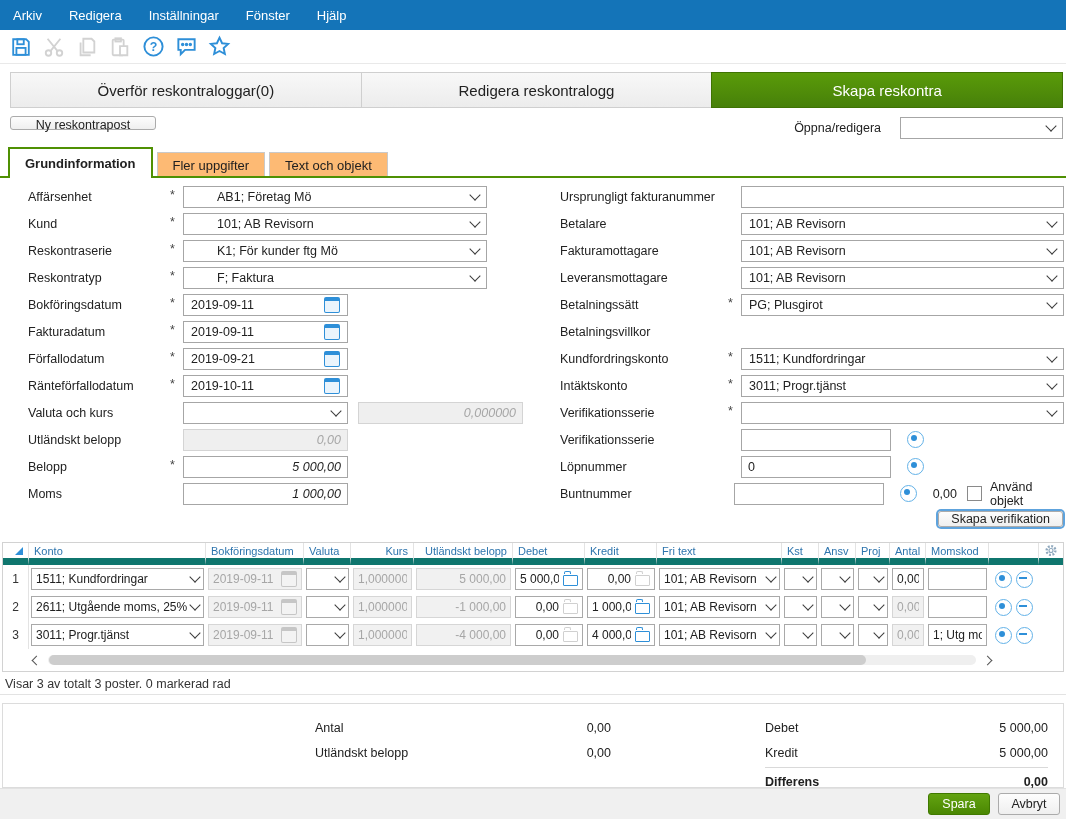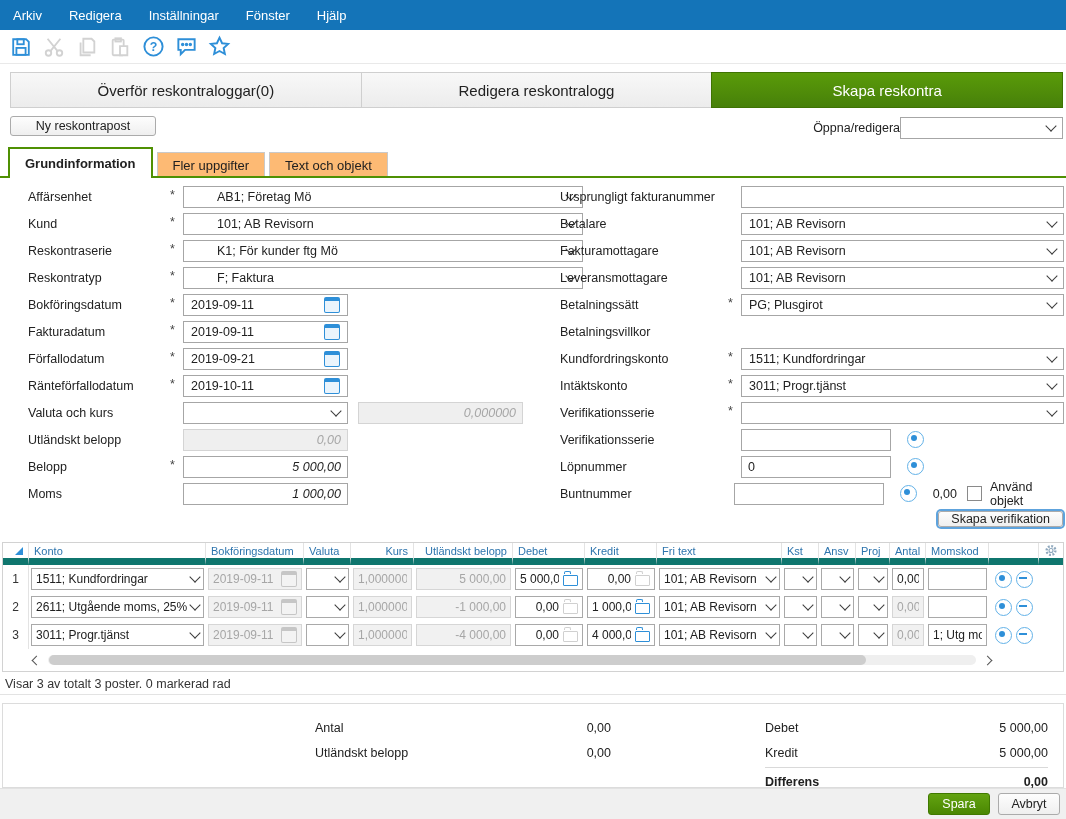--- a/index.html
+++ b/index.html
@@ -19,22 +19,22 @@
   
   .main-tabs{position:absolute;top:72px;left:10px;width:1053px;height:36px;display:flex;}
   .main-tab{flex:1;display:flex;align-items:center;justify-content:center;font-size:15px;
             background:linear-gradient(#f8f8f8,#ececec);border:1px solid #cfcfcf;margin-left:-1px;color:#222;}
   .main-tab:first-child{margin-left:0;}
   .main-tab.active{background:linear-gradient(#5a9b09,#47800a);border-color:#3f7303;color:#fff;}
 
   
   .btn{background:linear-gradient(#fdfdfd,#efefef);border:1px solid #ababab;border-radius:3px;
        font-family:inherit;font-size:12.5px;color:#222;}
-  .new-post{position:absolute;top:116px;left:10px;width:146px;height:20px;}
-  .open-edit{position:absolute;top:117px;right:3px;display:flex;align-items:center;gap:0;}
+  .new-post{position:absolute;top:116px;left:10px;width:146px;height:14px;}
+  .open-edit{position:absolute;top:117px;right:3px;display:flex;align-items:center;gap:19px;}
   .open-edit .lbl{color:#222;}
 
   
   .subtabs{position:absolute;top:149px;left:8px;display:flex;align-items:flex-end;height:29px;}
   .subtab{height:25px;display:flex;align-items:center;padding:0 15px;border:1px solid #c9c9c9;
           border-bottom:none;background:#fdba74;margin-right:4px;font-size:13px;}
   .subtab.active{height:29px;border:2px solid #4f9003;border-bottom:none;font-weight:bold;z-index:3;background:#fff;}
   .green-line{position:absolute;top:176px;left:0;right:0;height:2px;background:#4f9003;z-index:1;}
 
   
@@ -46,21 +46,21 @@
   .req{width:13px;color:#444;padding-bottom:4px;}
   .dd{border:1px solid #a6a6a6;height:22px;background:#fff;display:flex;align-items:center;
       padding:0 7px;box-sizing:border-box;}
   .dd .val{flex:1;white-space:nowrap;overflow:hidden;}
   .chev{width:7px;height:7px;border-right:1.5px solid #3c3c3c;border-bottom:1.5px solid #3c3c3c;
         transform:rotate(45deg);margin-top:-4px;flex:none;}
   .ti{height:22px;border:1px solid #a6a6a6;background:#fff;padding:0 6px;box-sizing:border-box;
       font-family:inherit;font-size:12.5px;color:#222;}
   .ti.num{text-align:right;font-style:italic;}
   .ti.dis,.dd.dis{background:#efefef;border-color:#d4d4d4;color:#a6a6a6;}
-  .w340{width:400px;padding-left:33px;} .w323{width:323px;} .w165{width:165px;} .w163{width:163px;} .w150{width:150px;}
+  .w340{width:304px;padding-left:33px;} .w323{width:323px;} .w165{width:165px;} .w163{width:163px;} .w150{width:150px;}
   .gap10{margin-left:10px;}
   .cal{width:14px;height:11px;border:1px solid #2e8fd8;border-top:4px solid #2e8fd8;border-radius:2px;
        background:#eaf4fc;margin-left:auto;flex:none;}
   .cal.gray{border-color:#c6c6c6;background:#f3f3f3;}
   .cdot{width:15px;height:15px;border:1.5px solid #63b2e8;border-radius:50%;position:relative;
         display:inline-block;flex:none;}
   .cdot::after{content:"";position:absolute;width:6px;height:6px;border-radius:50%;background:#2e8fd8;
         left:3.2px;top:3.2px;}
   .cminus{width:15px;height:15px;border:1.5px solid #63b2e8;border-radius:50%;position:relative;
         display:inline-block;flex:none;}

